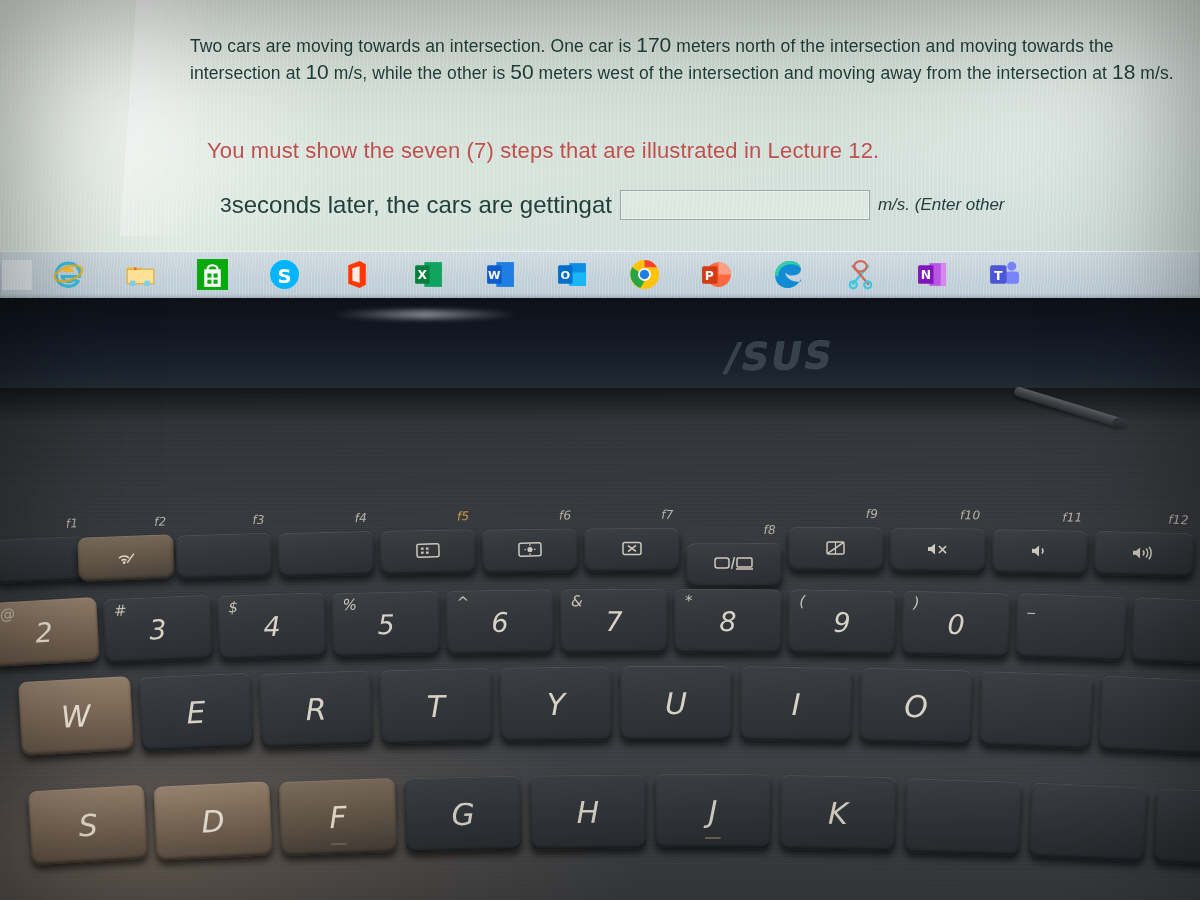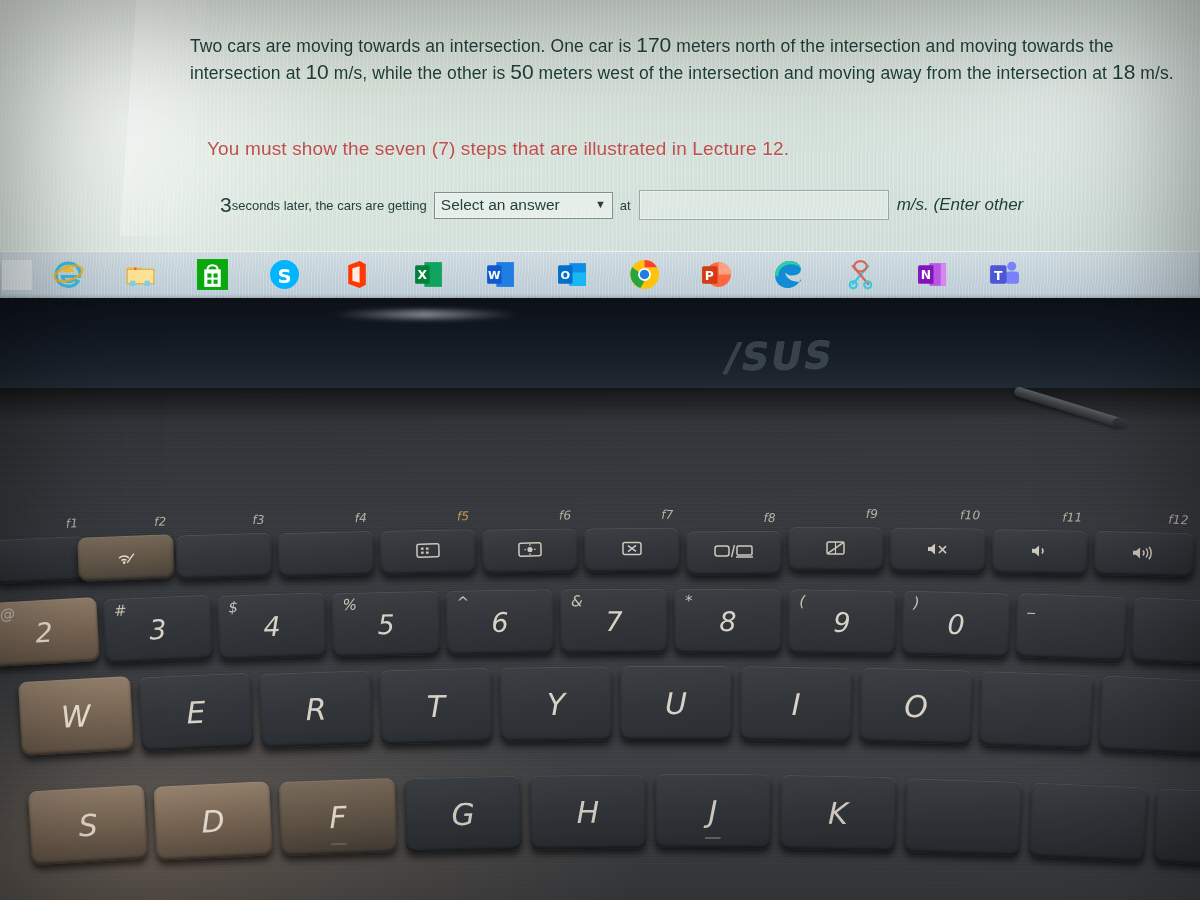--- a/index.html
+++ b/index.html
@@ -29,26 +29,26 @@
     transform:skewX(-4deg);pointer-events:none;}
 
   .content{position:absolute;left:0;top:0;right:0;bottom:0;padding:0;z-index:3;}
 
   .para{position:absolute;left:190px;top:32px;width:1000px;
     color:#21413c;font-size:17.5px;line-height:25px;letter-spacing:.1px;
     text-shadow:0 1px 0 rgba(255,255,255,.35);}
   .para .big{font-size:21px;letter-spacing:0;}
 
   .warn{position:absolute;left:207px;top:138px;width:760px;
-    color:#c0504d;font-size:19px;letter-spacing:.15px;
+    color:#c0504d;font-size:22px;letter-spacing:.15px;
     text-shadow:0 1px 0 rgba(255,255,255,.3);}
 
   .qline{position:absolute;left:220px;top:190px;width:960px;
     color:#223f3b;font-size:17px;display:flex;align-items:center;flex-wrap:wrap;gap:0;}
-  .qline .lead{font-size:13px;}
+  .qline .lead{font-size:24px;}
   .qline .num{font-size:21px;}
   .qline .tail{font-style:italic;margin-left:8px;}
   .ans2{position:absolute;left:226px;top:226px;color:#223f3b;font-size:16.5px;}
 
   .sel{display:inline-flex;align-items:center;justify-content:space-between;gap:8px;
     margin:0 7px;padding:1px 6px 2px 6px;min-width:165px;height:22px;
     border:1px solid #7f8f8c;background:rgba(242,248,243,.55);
     color:#25403d;font-size:15.5px;box-shadow:inset 0 0 0 1px rgba(255,255,255,.35);}
   .sel .chev{font-size:11px;line-height:1;}
   .txtbox{display:inline-block;margin-left:8px;width:248px;height:28px;
@@ -134,24 +134,20 @@
     <div class="content">
       <div class="para">
         <span>Two cars are moving towards an intersection. One car is </span><span class="big">170</span><span> meters north of the intersection and moving towards the intersection at </span><span class="big">10</span><span> m/s, while the other is </span><span class="big">50</span><span> meters west of the intersection and moving away from the intersection at </span><span class="big">18</span><span> m/s.</span>
       </div>
 
       <div class="warn">You must show the seven (7) steps that are illustrated in Lecture 12.</div>
 
       <div class="qline">
         <span class="num">3</span>
           <span class="lead"> seconds later, the cars are getting </span>
-        <span class="sel">
-          <span>Select an answer</span>
-          <span class="chev">▼</span>
-        </span>
         <span class="lead">at</span>
         <span class="txtbox" title=""></span>
         <span class="tail">
           <span>m/s.</span>
           <span>(Enter other</span>
         </span>
       </div>
     </div>
   </div>
 
@@ -347,21 +343,21 @@
       </div>
       <div class="key fkey" style="left:584px;top:6px;width:96px;transform:rotate(-0.5deg);">
         <span class="fl">f7</span>
         <span class="gly">
           <svg width="24" height="15" viewBox="0 0 24 15">
               <rect x="3" y="1.5" width="18" height="12" rx="2" fill="none" stroke="#cfc9bd" stroke-width="1.5"></rect>
             <path d="M8 4.5 16 10.5M16 4.5 8 10.5" stroke="#cfc9bd" stroke-width="1.6"></path>
             </svg>
         </span>
       </div>
-      <div class="key fkey" style="left:686px;top:9px;width:96px;transform:rotate(-0.2deg);text-align:right;">
+      <div class="key fkey" style="left:686px;top:21px;width:96px;transform:rotate(-0.2deg);text-align:right;">
         <span class="fl">f8</span>
         <span class="gly">
           <svg width="40" height="15" viewBox="0 0 40 15">
               <rect x="1" y="2" width="14" height="10" rx="2.5" fill="none" stroke="#cfc9bd" stroke-width="1.5"></rect>
             <path d="M17.5 13 20.5 1" stroke="#cfc9bd" stroke-width="1.4"></path>
             <rect x="23" y="2" width="15" height="9" rx="1.2" fill="none" stroke="#cfc9bd" stroke-width="1.5"></rect>
             <path d="M22 13h17" stroke="#cfc9bd" stroke-width="1.5"></path>
             </svg>
         </span>
       </div>

